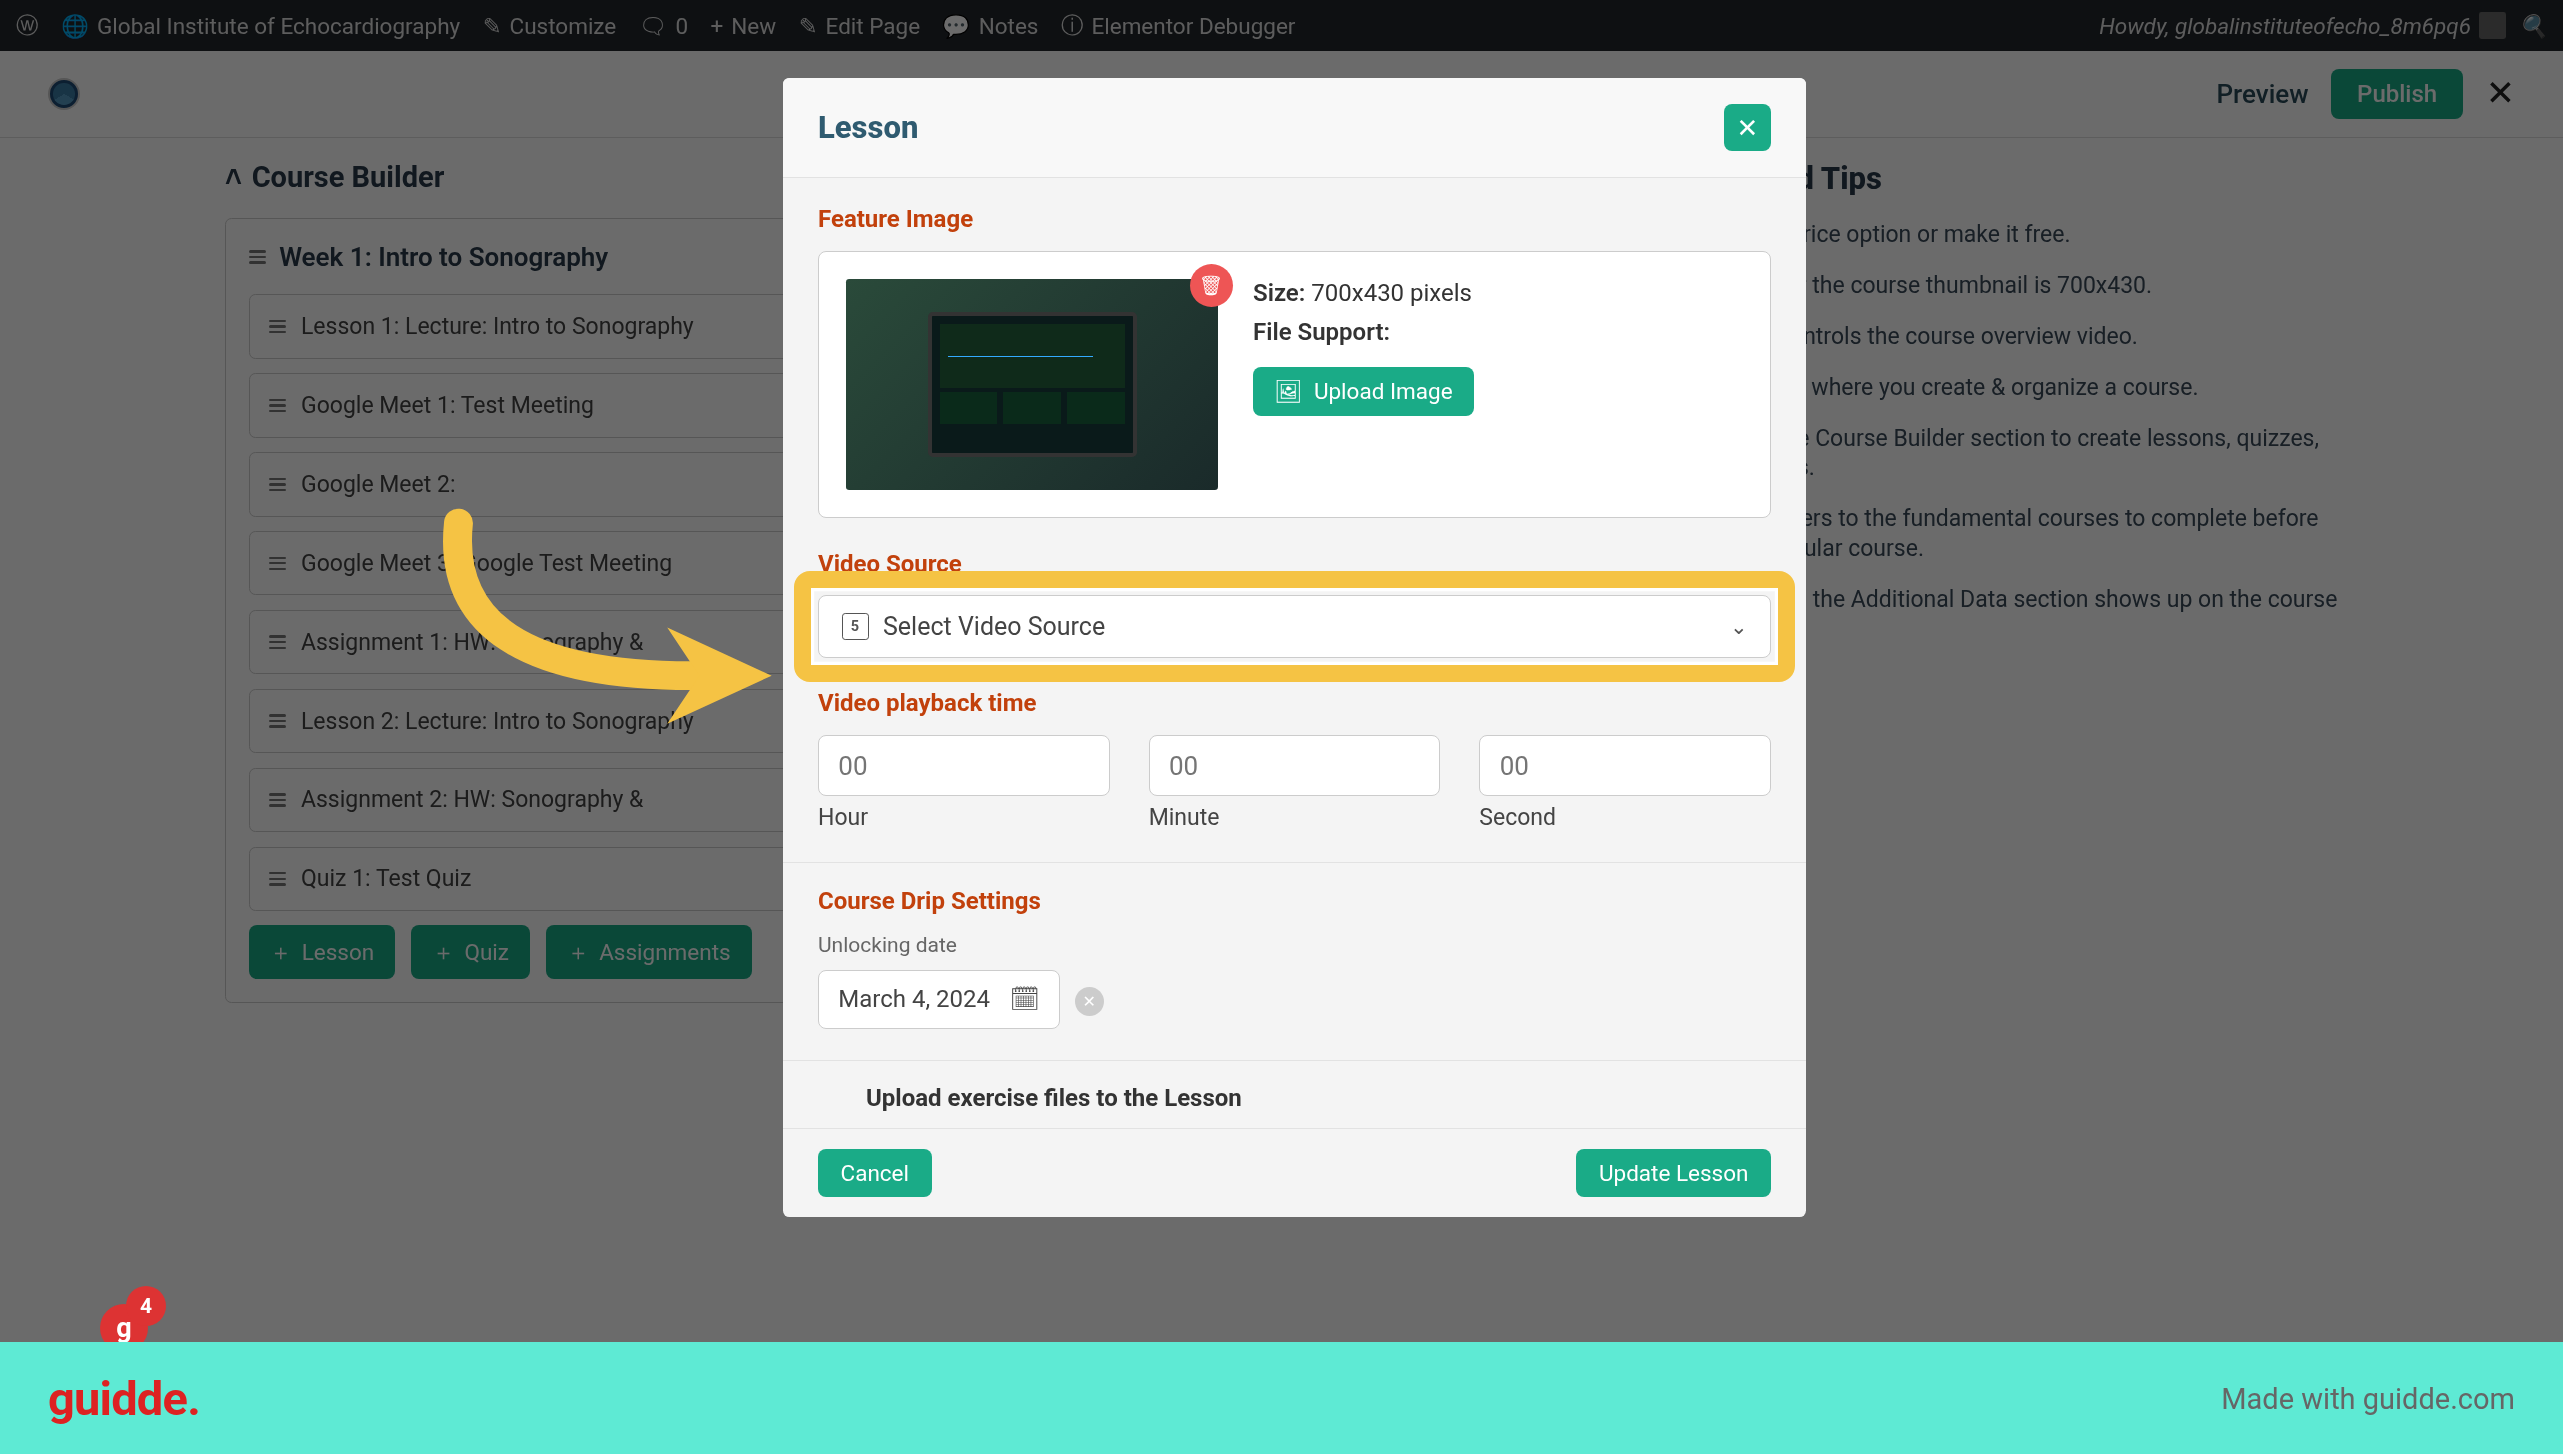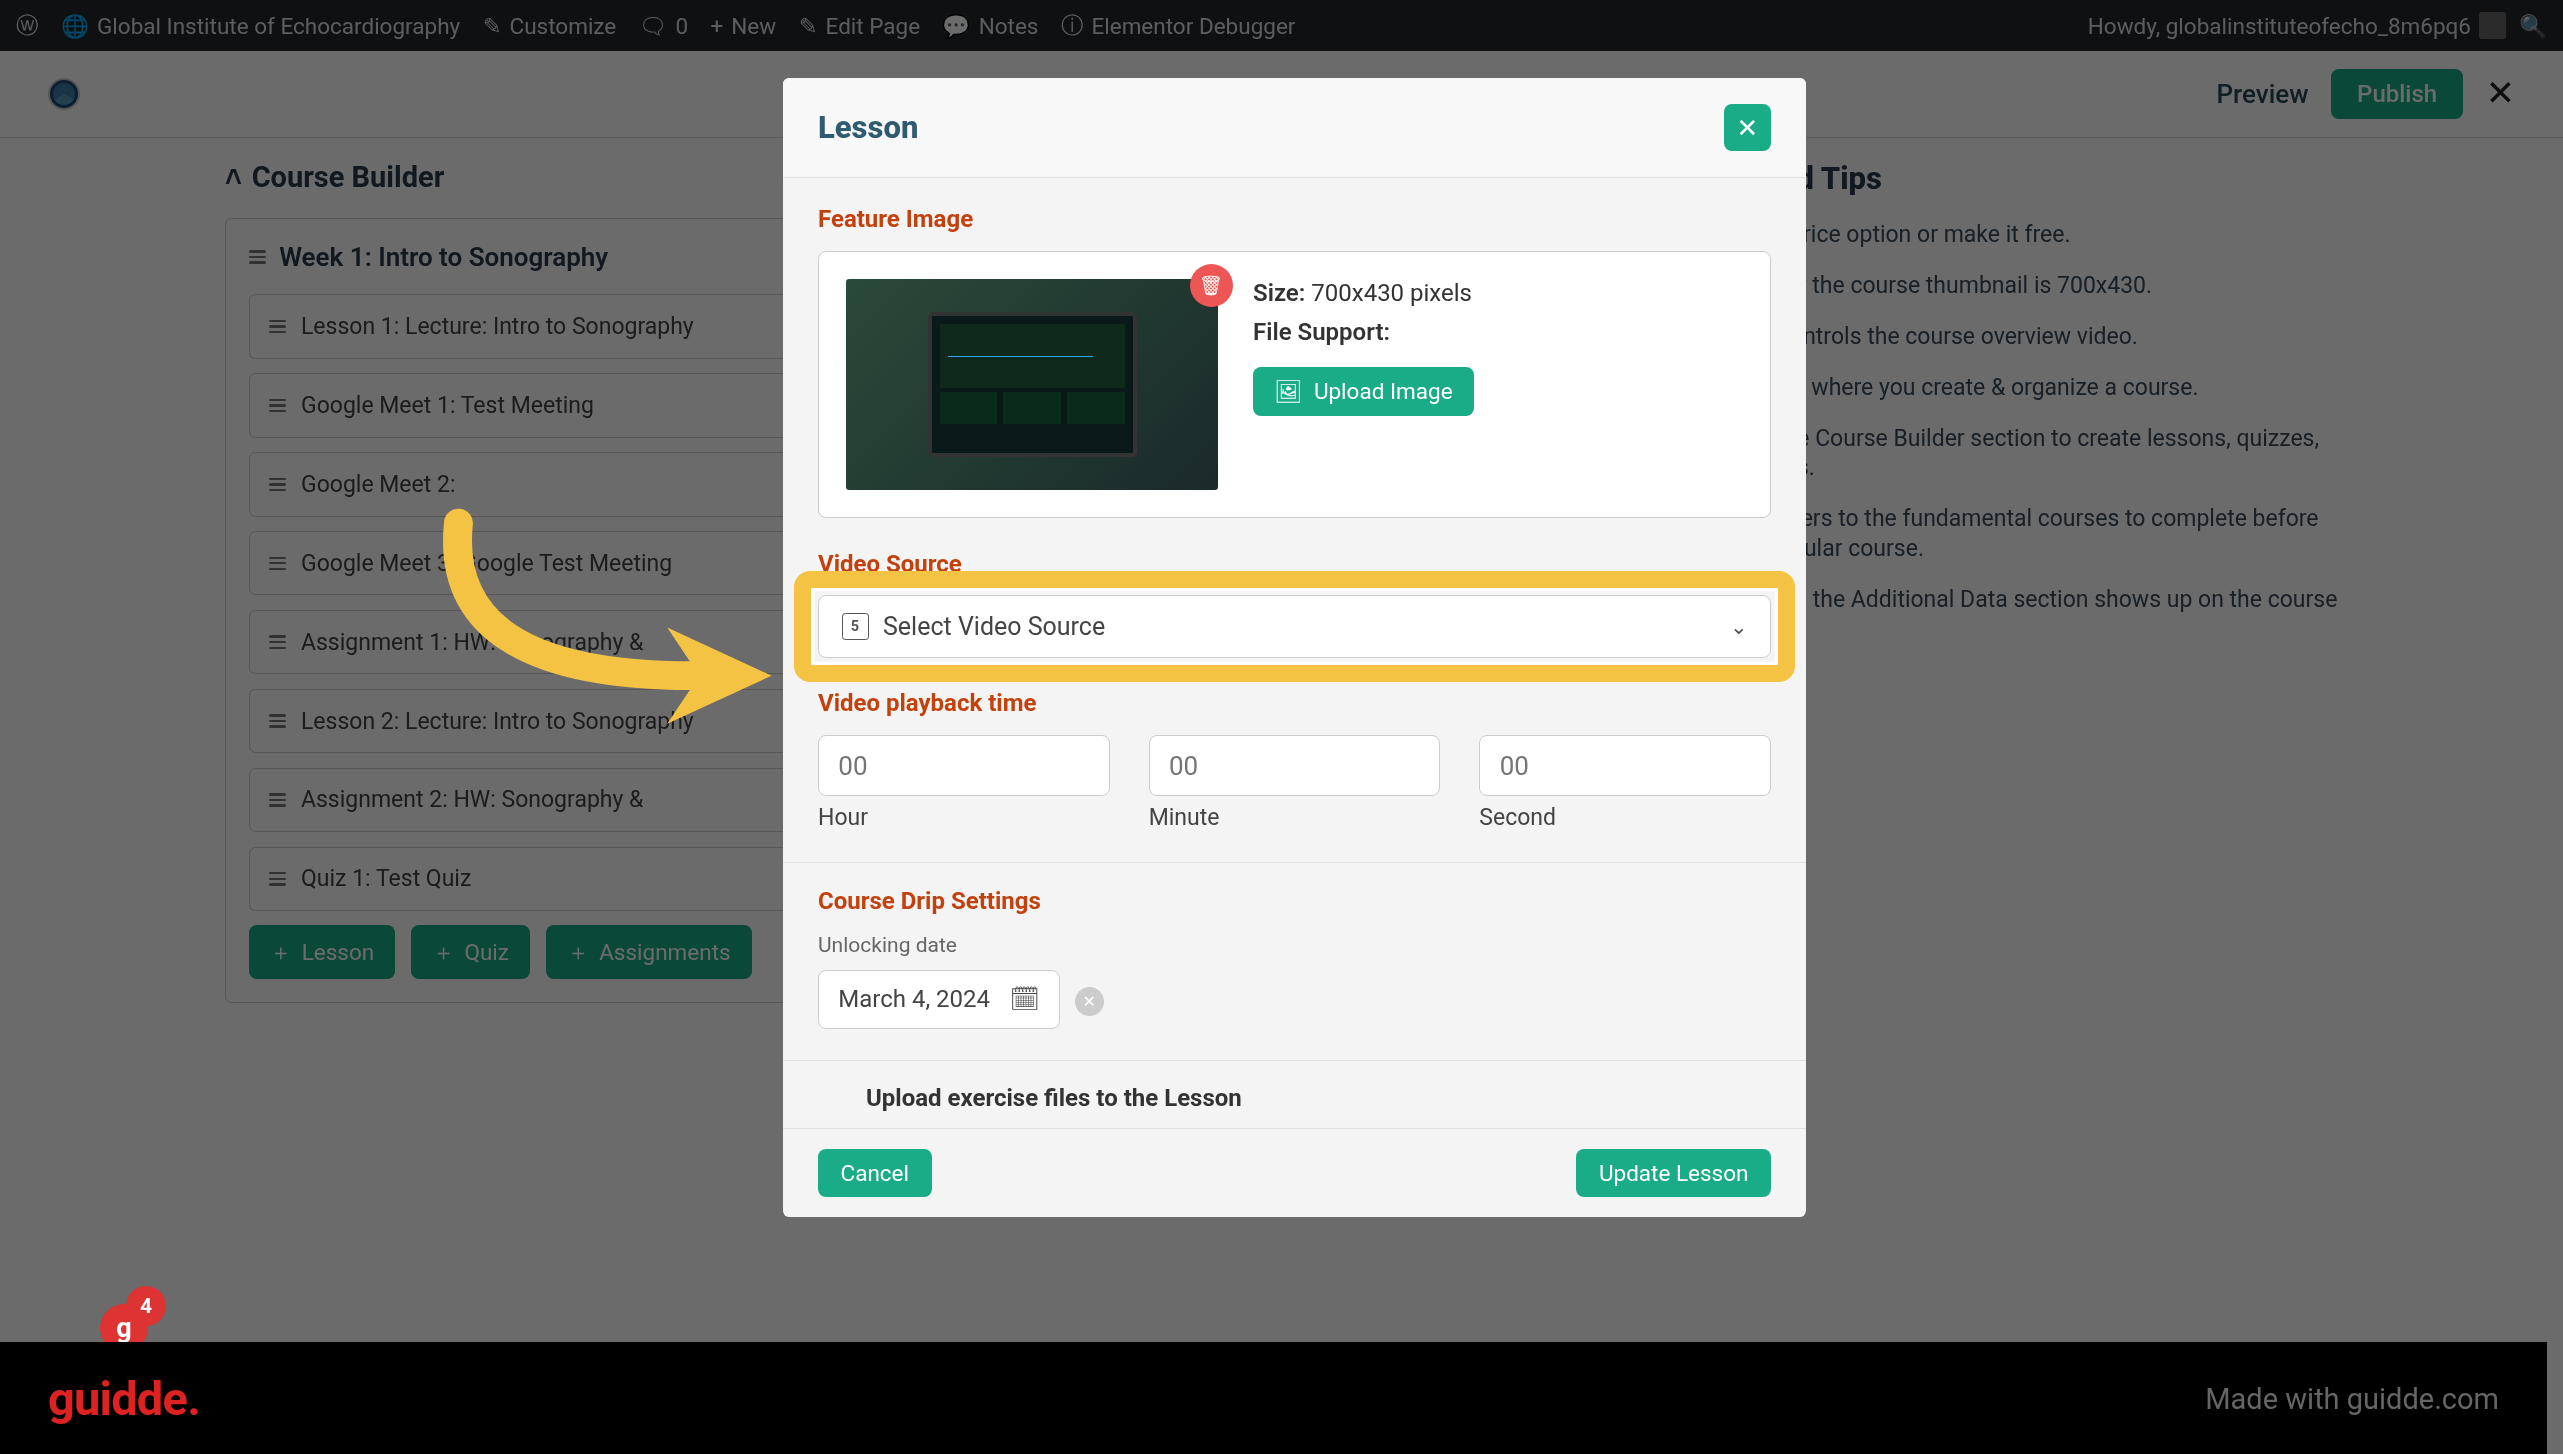--- a/index.html
+++ b/index.html
@@ -1,20 +1,20 @@
 <!DOCTYPE html>
 <html style="font-size:13px"><head>
 <meta charset="utf-8">
 <style>
 * { margin: 0; padding: 0; box-sizing: border-box; font-family: -apple-system, BlinkMacSystemFont, "Segoe UI", Roboto, sans-serif; }
 body { width: 2563px; height: 1455px; position: relative; background: #fff; overflow: hidden; }
 
 .admin-bar { background: #23282d; color: #ddd; height: 51px; display: flex; align-items: center; padding: 0 16px; font-size: 22.5px; }
 .admin-bar .left { display: flex; gap: 22.5px; align-items: center; }
-.admin-bar .right { margin-left: auto; display: flex; gap: 13px; align-items: center; }
+.admin-bar .right { margin-left: auto; display: flex; gap: 13px; align-items: center; font-style: italic; }
 .admin-bar .item { display: flex; align-items: center; gap: 8px; color: #ddd; cursor: pointer; }
 .admin-bar .avatar { width: 27px; height: 27px; background: #666; border-radius: 2.4px; }
 
 .top-header { display: flex; align-items: center; padding: 17.7px 48px; border-bottom: 1.6px solid #ddd; gap: 30px; background: #fff; }
 .logo { width: 32px; height: 32px; border-radius: 50%; background: #1e4a75; border: 2.4px solid #ccc; position: relative; overflow: hidden; }
 .logo::before { content: ""; position: absolute; inset: 3.2px; border-radius: 50%; background: conic-gradient(#3a7ca5 0 33%, #5499c1 33% 66%, #3a7ca5 66%); }
 .header-right { margin-left: auto; display: flex; gap: 22.5px; align-items: center; }
 .preview-link { font-size: 26px; color: #2a4a5a; font-weight: 500; cursor: pointer; }
 .publish-btn { background: #1aab87; color: #fff; padding: 11.3px 26px; border-radius: 8px; font-size: 24px; font-weight: 500; border: none; cursor: pointer; text-align: center; }
 .close-x { font-size: 35px; color: #222; cursor: pointer; font-weight: 300; }
@@ -76,21 +76,21 @@
 .cancel-btn, .update-btn { padding: 11.3px 22.5px; border-radius: 8px; font-size: 22.5px; border: none; cursor: pointer; color: #fff; }
 .cancel-btn { background: #1aab87; }
 .update-btn { background: #1aab87; margin-left: auto; }
 
 
 .arrow-svg { position: absolute; left: 426px; top: 499px; width: 346px; height: 265px; pointer-events: none; }
 .arrow-path { fill: none; stroke: #f5c344; stroke-width: 36; stroke-linecap: round; }
 .arrow-head { fill: #f5c344; }
 
 
-.banner { position: absolute; left: 0; right: 16px; bottom: 0; height: 113px; background: #000000; display: flex; align-items: center; padding: 0 48px; }
+.banner { position: absolute; left: 0; right: 0; bottom: 0; height: 113px; background: #5eead4; display: flex; align-items: center; padding: 0 48px; }
 .guidde-logo { color: #d22; font-size: 47px; font-weight: 700; letter-spacing: -0.8px; position:relative;}
 .guidde-logo::after{content:"."; color:#d22;}
 .notif-bubble { position: absolute; left: 126px; bottom: 129px; width: 40px; height: 40px; border-radius: 50%; background: #d33; color: #fff; font-size: 21px; display: flex; align-items: center; justify-content: center; font-weight:700;}
 .g-circle{position:absolute; left:100px; bottom:103px; width:48px; height:48px; border-radius:50%; background:#d33; color:#fff; display:flex; align-items:center; justify-content:center; font-size:27px; font-weight:700;}
 .made-with { margin-left: auto; font-size: 29px; color: #666; }
 
 .upload-head { font-size: 24px; font-weight: 700; color: #333; margin-bottom: 0; margin-left: 48px; }
 .h5-icon{width:27px;height:27px;border:1.6px solid #555;border-radius:3.2px;display:inline-flex;align-items:center;justify-content:center;font-size:14.5px;font-weight:700;color:#555;}
 </style>
 </head>

